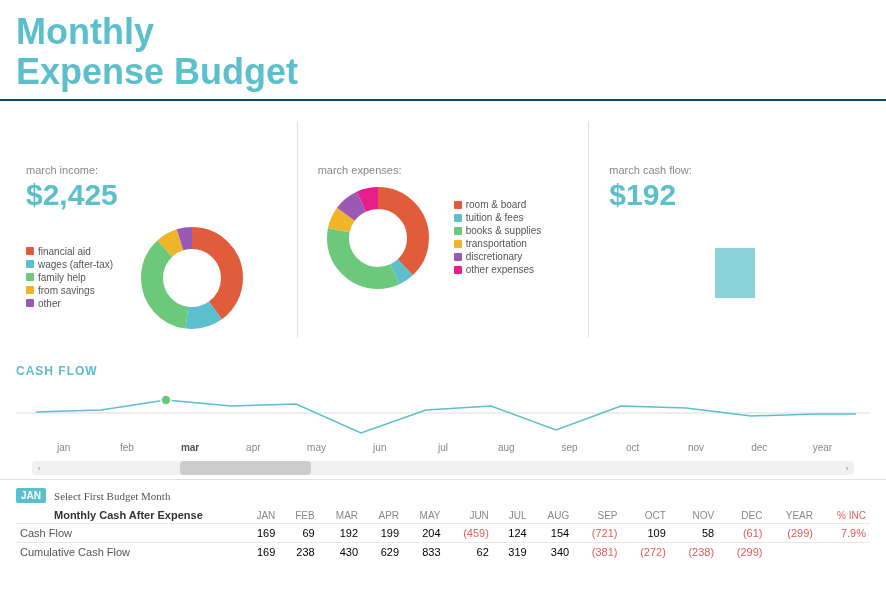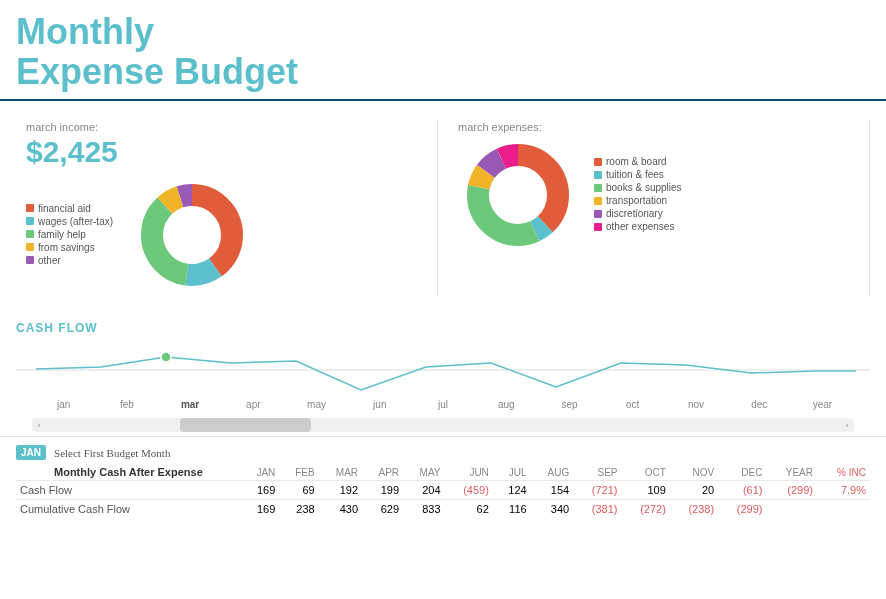--- a/index.html
+++ b/index.html
@@ -4,21 +4,21 @@
   <style>
     * { box-sizing: border-box; margin: 0; padding: 0; }
     body { font-family: Arial, sans-serif; background: #fff; width: 886px; min-height: 599px; overflow-x: hidden; }
 
     
     .header { padding: 12px 16px 8px 16px; border-bottom: 2px solid #0c4a6e; }
     .header h1 { font-size: 36px; font-weight: bold; color: #5bbfcc; line-height: 1.1; }
 
     
     .top-section { display: flex; padding: 12px 16px; gap: 10px; }
-    .top-card { flex: 1; padding: 8px 10px; }
+    .top-card { flex: 1; padding: 8px 10px; margin-top: 43px; }
     .top-label { font-size: 11px; color: #888; margin-bottom: 2px; }
     .top-amount { font-size: 30px; font-weight: bold; color: #5bbfcc; margin-bottom: 6px; }
     .legend-item { display: flex; align-items: center; font-size: 10px; color: #555; margin-bottom: 2px; }
     .legend-dot { width: 8px; height: 8px; border-radius: 1px; margin-right: 4px; flex-shrink: 0; }
 
     
     .chart-area { display: flex; align-items: center; gap: 16px; }
     .legend-col { min-width: 90px; }
     .donut-svg { width: 120px; height: 120px; }
 
@@ -148,20 +148,27 @@
         <div class="legend-item">
           <div class="legend-dot" style="background:#e91e8c"></div>
           <span>other expenses</span>
         </div>
       </div>
     </div>
   </div>
 
   <div class="vdivider"></div>
 
+  <div class="top-card" style="min-width:140px;">
+    <div class="top-label">march cash flow:</div>
+    <div class="top-amount">$192</div>
+    <div class="cashflow-bar-area">
+      <div class="cashflow-bar" style="height: 50px;"></div>
+    </div>
+  </div>
 </div>
 
 <div class="cashflow-section">
   <div class="cashflow-title">CASH FLOW</div>
 
   <div class="cashflow-chart-container">
     <svg class="cashflow-line-svg" viewBox="0 0 854 60" preserveAspectRatio="none">
 
       <line x1="0" y1="35" x2="854" y2="35" stroke="#ddd" stroke-width="1"></line>
 
@@ -241,34 +248,34 @@
         <td>169</td>
         <td>69</td>
         <td>192</td>
         <td>199</td>
         <td>204</td>
         <td class="negative">(459)</td>
         <td>124</td>
         <td>154</td>
         <td class="negative">(721)</td>
         <td>109</td>
-        <td>20</td>
+        <td>58</td>
         <td class="negative">(61)</td>
         <td class="negative">(299)</td>
         <td class="negative">7.9%</td>
       </tr>
       <tr>
         <td>Cumulative Cash Flow</td>
         <td>169</td>
         <td>238</td>
         <td>430</td>
         <td>629</td>
         <td>833</td>
         <td>62</td>
-        <td>116</td>
+        <td>319</td>
         <td>340</td>
         <td class="negative">(381)</td>
         <td class="negative">(272)</td>
         <td class="negative">(238)</td>
         <td class="negative">(299)</td>
         <td></td>
         <td></td>
       </tr>
     </tbody>
   </table>

